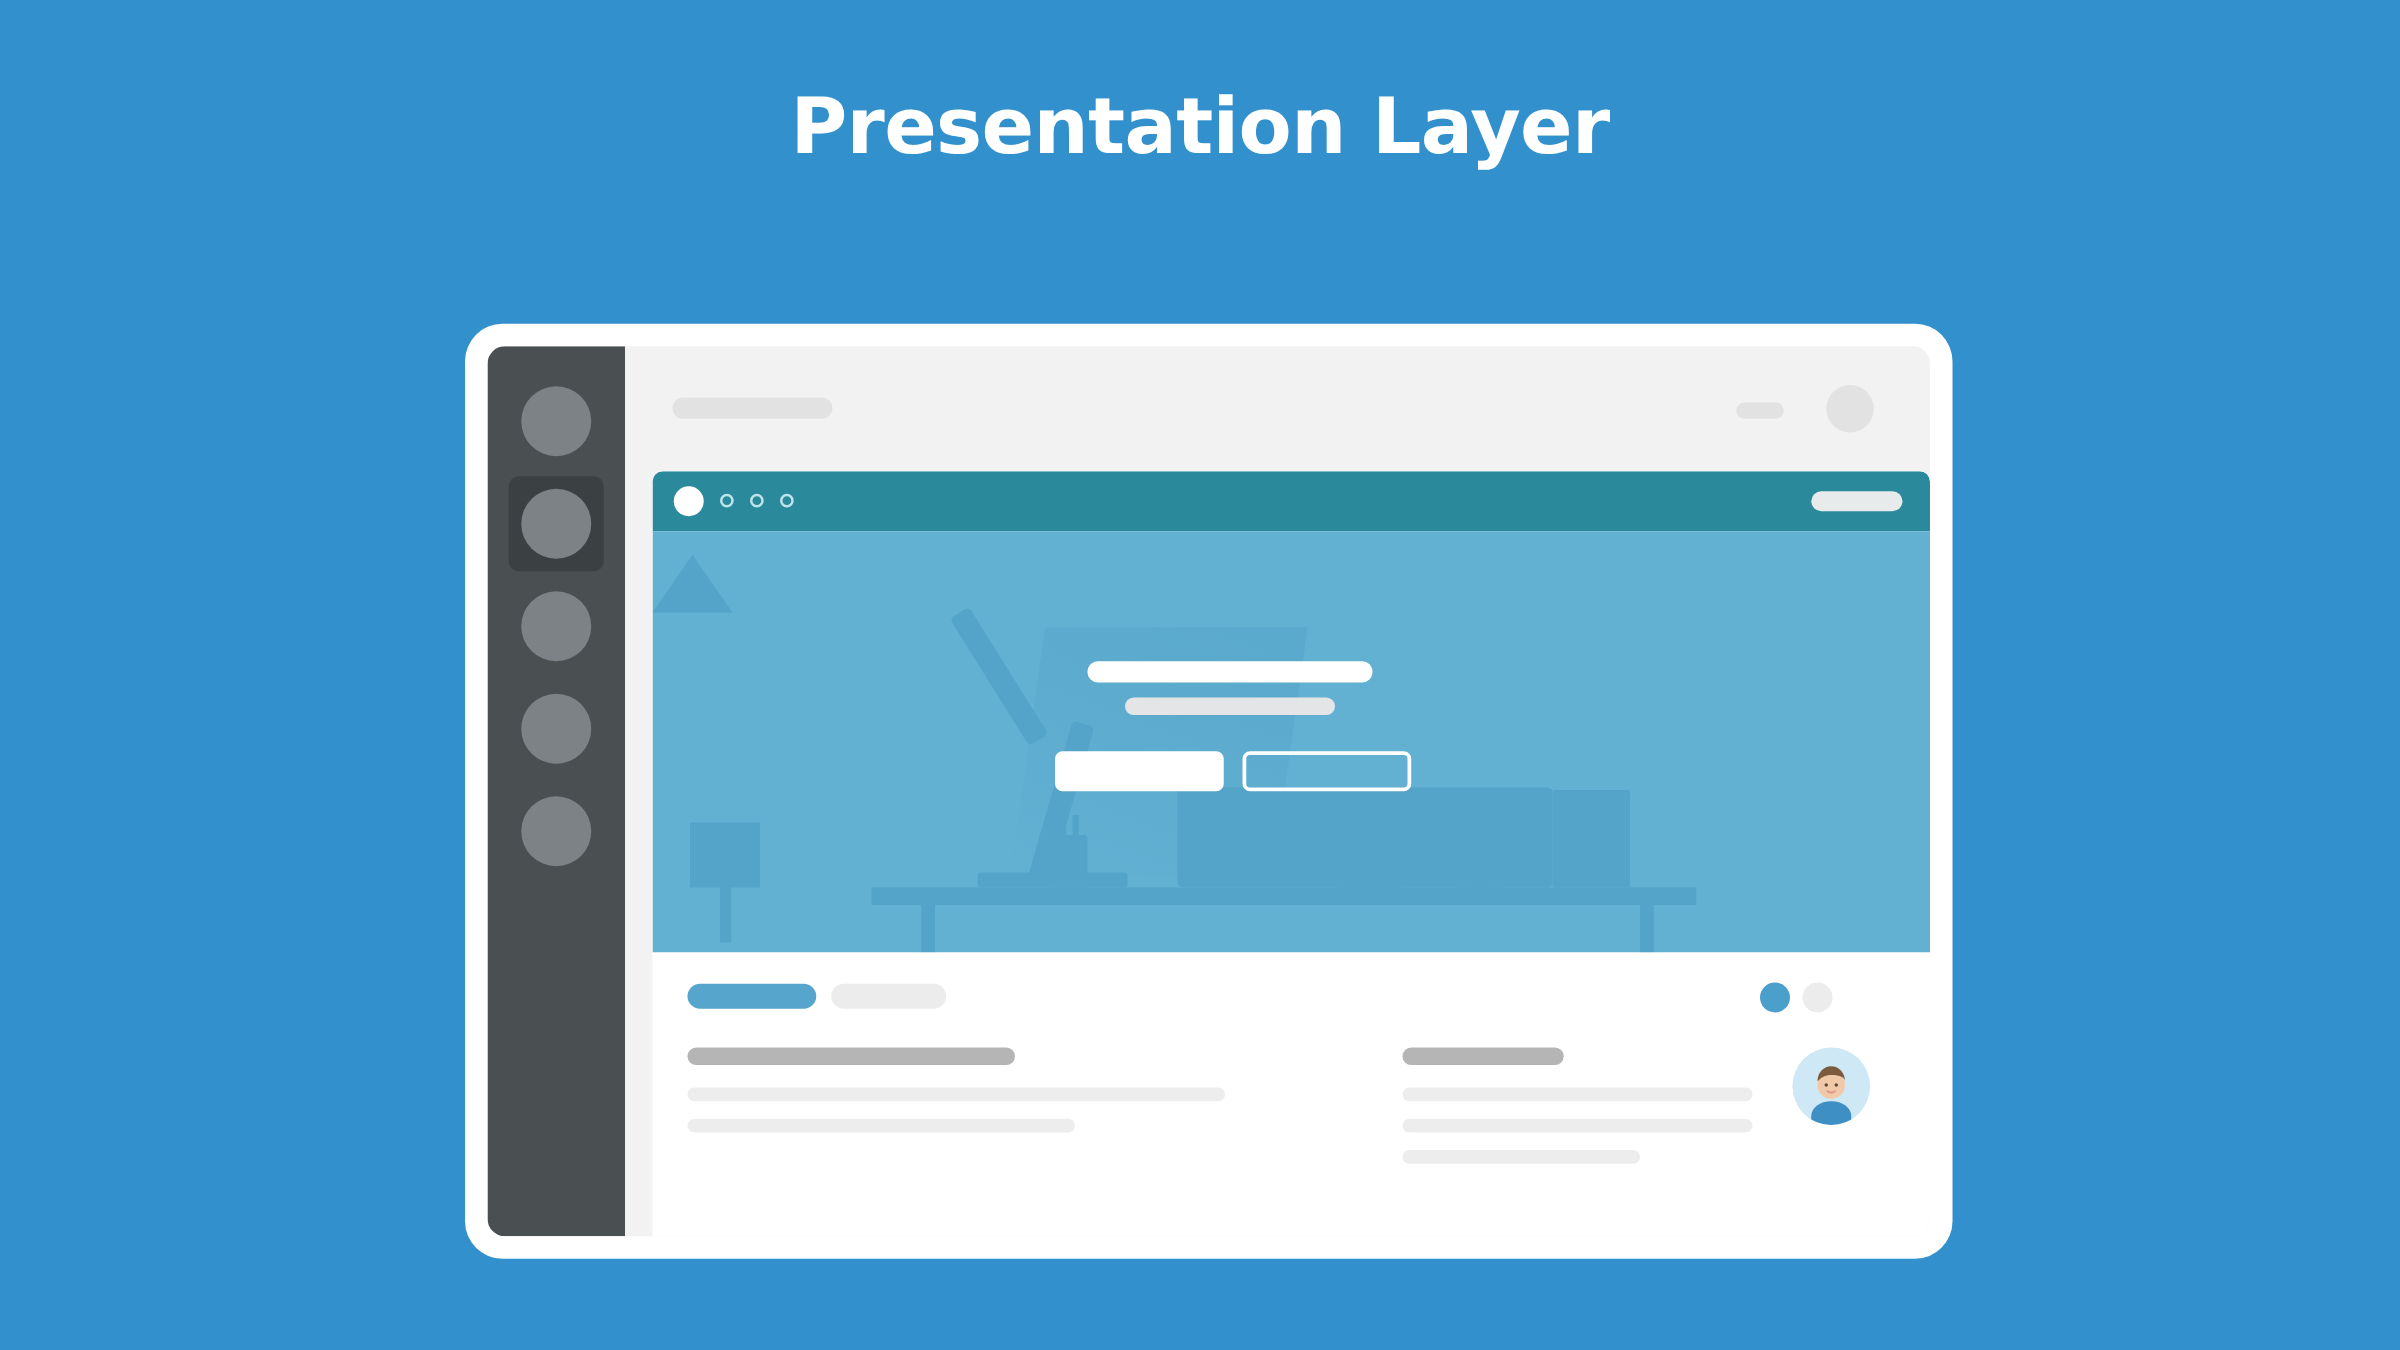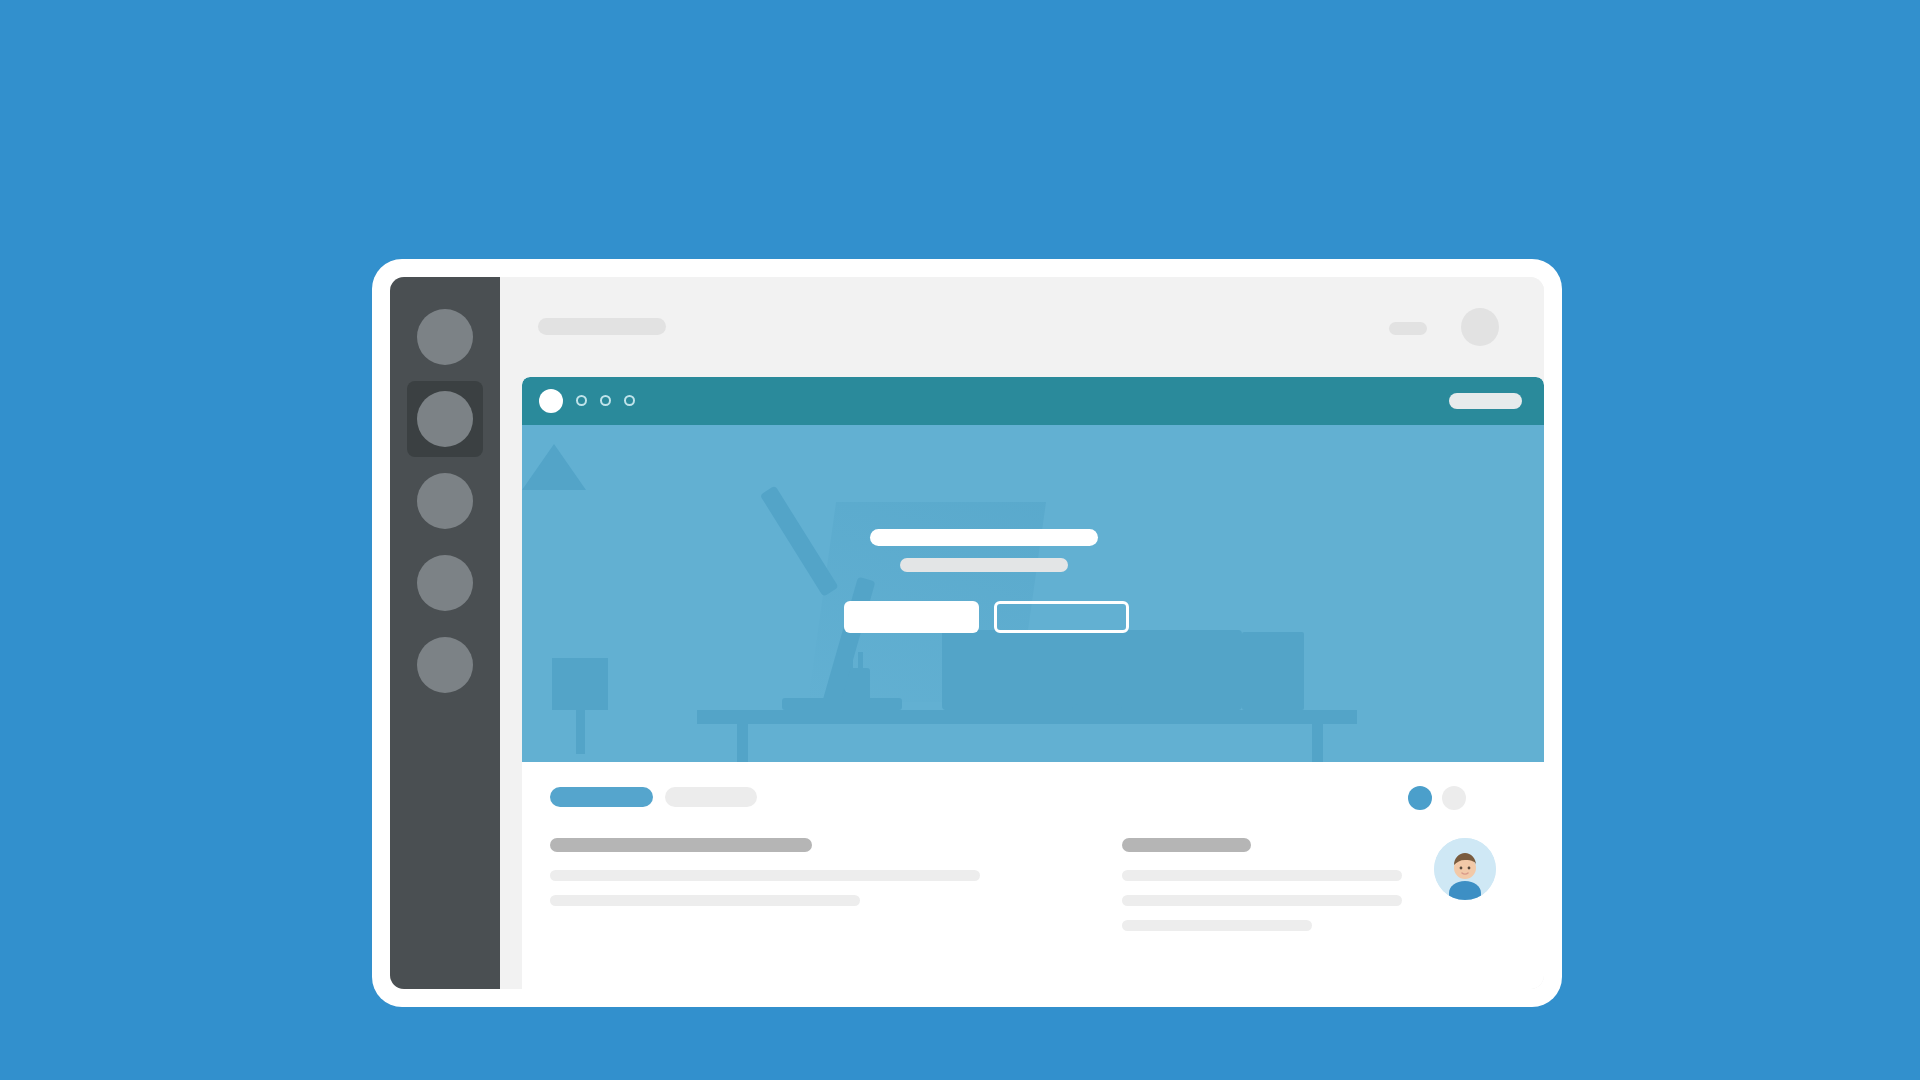--- a/index.html
+++ b/index.html
@@ -321,20 +321,21 @@
     border-radius: 50%;
     background: #cfe8f5;
     overflow: hidden;
   }
 </style>
 </head>
 <body>
 
 <div id="stage">
 
+  <div id="page-title">Presentation Layer</div>
 
   <div id="tablet">
     <div id="tablet-screen">
 
       <div id="sidebar">
         <div class="sidebar-item" style="top:22px;">
           <span class="sidebar-dot"></span>
         </div>
         <div class="sidebar-item active" style="top:104px;">
           <span class="sidebar-dot"></span>

